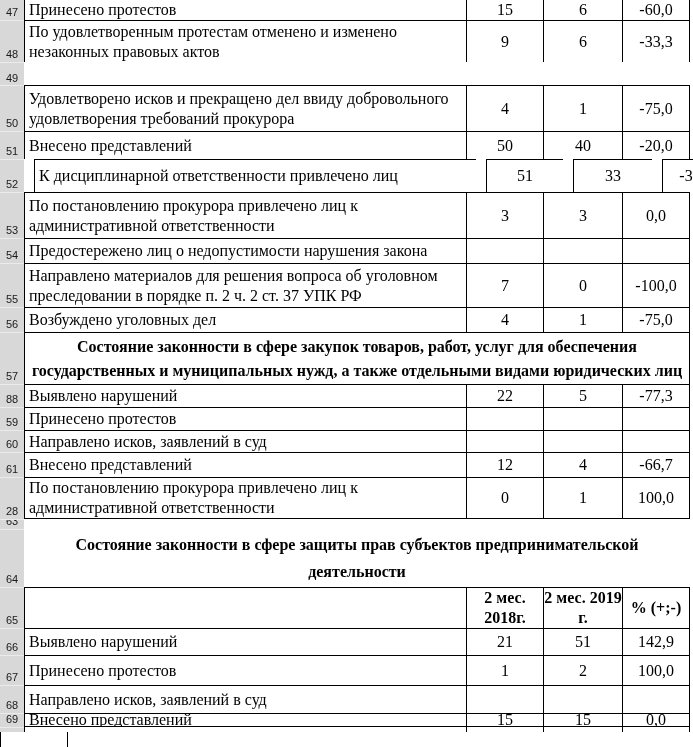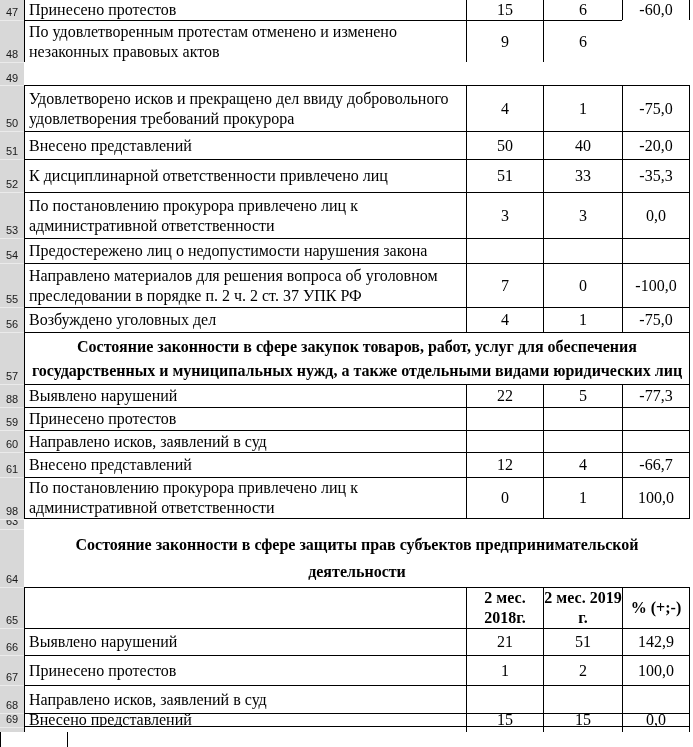--- a/index.html
+++ b/index.html
@@ -67,20 +67,21 @@
         <div class="cell label">Принесено протестов</div>
         <div class="cell num c2018">15</div>
         <div class="cell num c2019">6</div>
         <div class="cell num cpct last">-60,0</div>
       </div>
       <div class="row" style="height: 42px;">
         <div class="rownum">48</div>
         <div class="cell label">По удовлетворенным протестам отменено и изменено незаконных правовых актов</div>
         <div class="cell num c2018">9</div>
         <div class="cell num c2019">6</div>
+        <div class="cell num cpct last">-33,3</div>
       </div>
       <div class="row" style="height: 23px; flex-direction: column;">
         <div class="rownum">49</div>
         <div class="cell label">Направлено исков, заявлений в суд</div>
         <div class="cell num c2018">0</div>
         <div class="cell num c2019">2</div>
         <div class="cell num cpct last">100,0</div>
       </div>
       <div class="row" style="height: 46px;">
         <div class="rownum">50</div>
@@ -89,21 +90,21 @@
         <div class="cell num c2019">1</div>
         <div class="cell num cpct last">-75,0</div>
       </div>
       <div class="row" style="height: 28px;">
         <div class="rownum">51</div>
         <div class="cell label">Внесено представлений</div>
         <div class="cell num c2018">50</div>
         <div class="cell num c2019">40</div>
         <div class="cell num cpct last">-20,0</div>
       </div>
-      <div class="row" style="height: 33px;">
+      <div class="row" style="height: 33px; gap: 10px;">
         <div class="rownum">52</div>
         <div class="cell label">К дисциплинарной ответственности привлечено лиц</div>
         <div class="cell num c2018">51</div>
         <div class="cell num c2019">33</div>
         <div class="cell num cpct last">-35,3</div>
       </div>
       <div class="row" style="height: 46px;">
         <div class="rownum">53</div>
         <div class="cell label">По постановлению прокурора привлечено лиц к административной ответственности</div>
         <div class="cell num c2018">3</div>
@@ -157,21 +158,21 @@
         <div class="cell num cpct last"></div>
       </div>
       <div class="row" style="height: 25px;">
         <div class="rownum">61</div>
         <div class="cell label">Внесено представлений</div>
         <div class="cell num c2018">12</div>
         <div class="cell num c2019">4</div>
         <div class="cell num cpct last">-66,7</div>
       </div>
       <div class="row bottom" style="height: 42px;">
-        <div class="rownum">98</div>
+        <div class="rownum">28</div>
         <div class="cell label">По постановлению прокурора привлечено лиц к административной ответственности</div>
         <div class="cell num c2018">0</div>
         <div class="cell num c2019">1</div>
         <div class="cell num cpct last">100,0</div>
       </div>
       <div class="row" style="height: 10px;">
         <div class="rownum">63</div>
         <div class="cell spacer-cell"></div>
       </div>
       <div class="row" style="height: 58px;">

